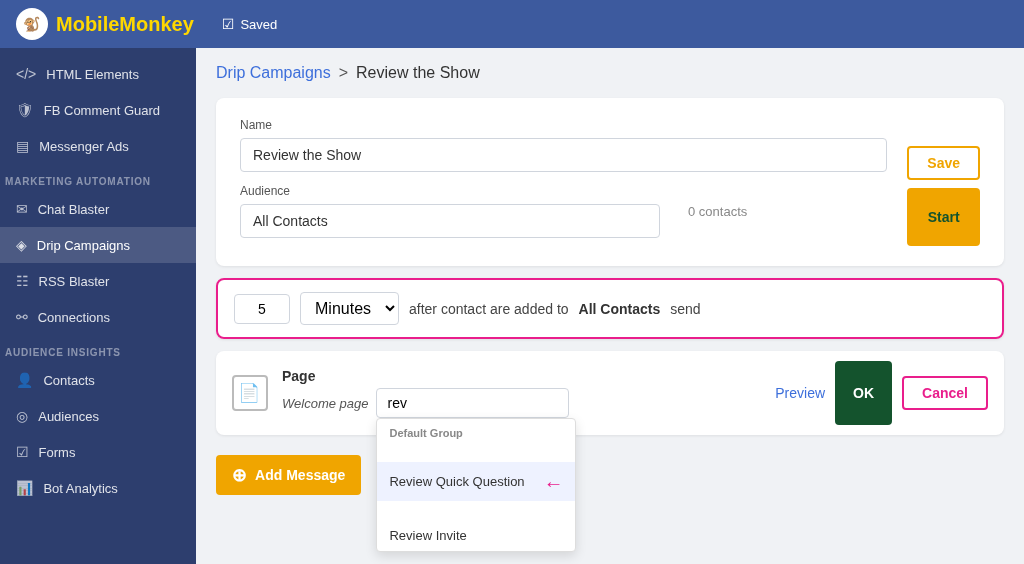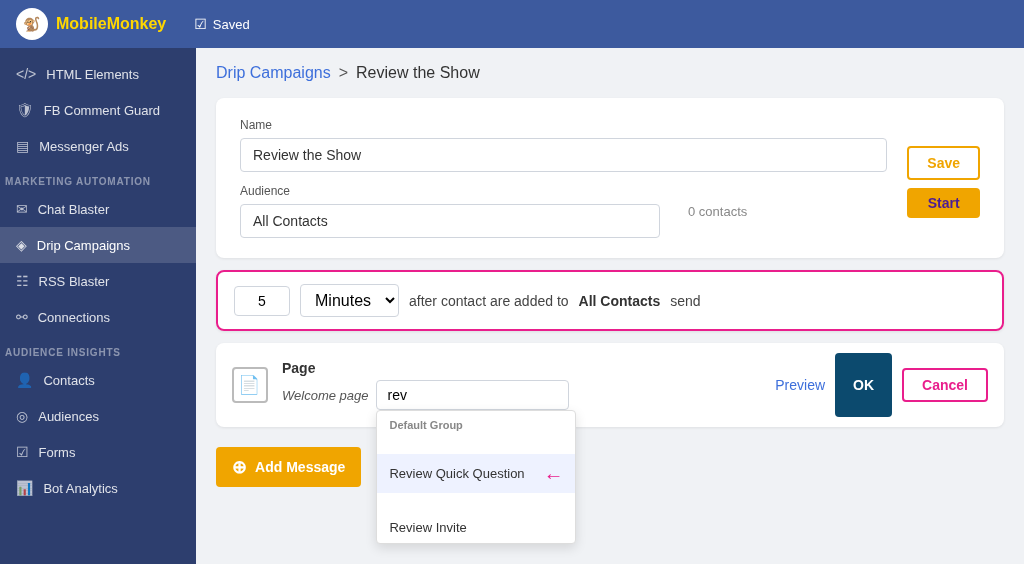--- a/index.html
+++ b/index.html
@@ -19,21 +19,21 @@
       align-items: center;
       gap: 8px;
     }
     .logo-icon {
       width: 32px; height: 32px;
       background: white;
       border-radius: 50%;
       display: flex; align-items: center; justify-content: center;
       font-size: 14px; color: #3d5a9e; font-weight: bold;
     }
-    .logo-text { color: white; font-size: 16px; font-weight: 600; }
+    .logo-text { color: white; font-size: 20px; font-weight: 600; }
     .logo-text span { color: #ffd700; }
     .saved-badge {
       margin-left: 16px;
       color: white;
       font-size: 13px;
       display: flex;
       align-items: center;
       gap: 6px;
     }
     .saved-badge .check { font-size: 14px; }
@@ -154,22 +154,22 @@
       color: #f0a500;
       padding: 7px 18px;
       border-radius: 4px;
       font-size: 14px;
       font-weight: 600;
       cursor: pointer;
     }
     .btn-start {
       background: #f0a500;
       border: none;
-      color: #4c1d95;
-      padding: 7px 18px;
+      color: #14532d;
+      padding: 21px 18px;
       border-radius: 4px;
       font-size: 14px;
       font-weight: 600;
       cursor: pointer;
     }
 
     
     .timing-card {
       background: white;
       border-radius: 8px;
@@ -257,21 +257,21 @@
       margin-top: 19px;
     }
     .dropdown-item.highlighted { background: #eef2ff; font-weight: 500; }
     .arrow-indicator {
       color: #e91e8c;
       font-size: 20px;
       margin-left: 8px;
     }
     .preview-link { color: #3d6fdb; font-size: 14px; cursor: pointer; }
     .btn-ok {
-      background: #0c4a6e;
+      background: #14532d;
       border: none;
       color: white;
       padding: 24px 18px;
       border-radius: 4px;
       font-size: 14px;
       font-weight: 600;
       cursor: pointer;
     }
     .btn-cancel {
       background: white;

